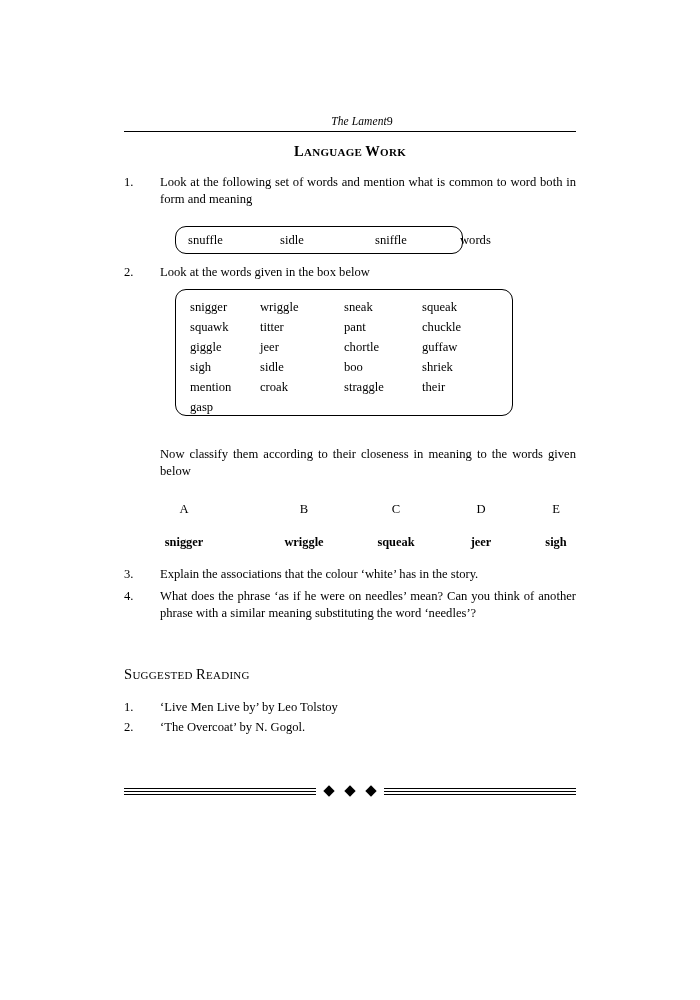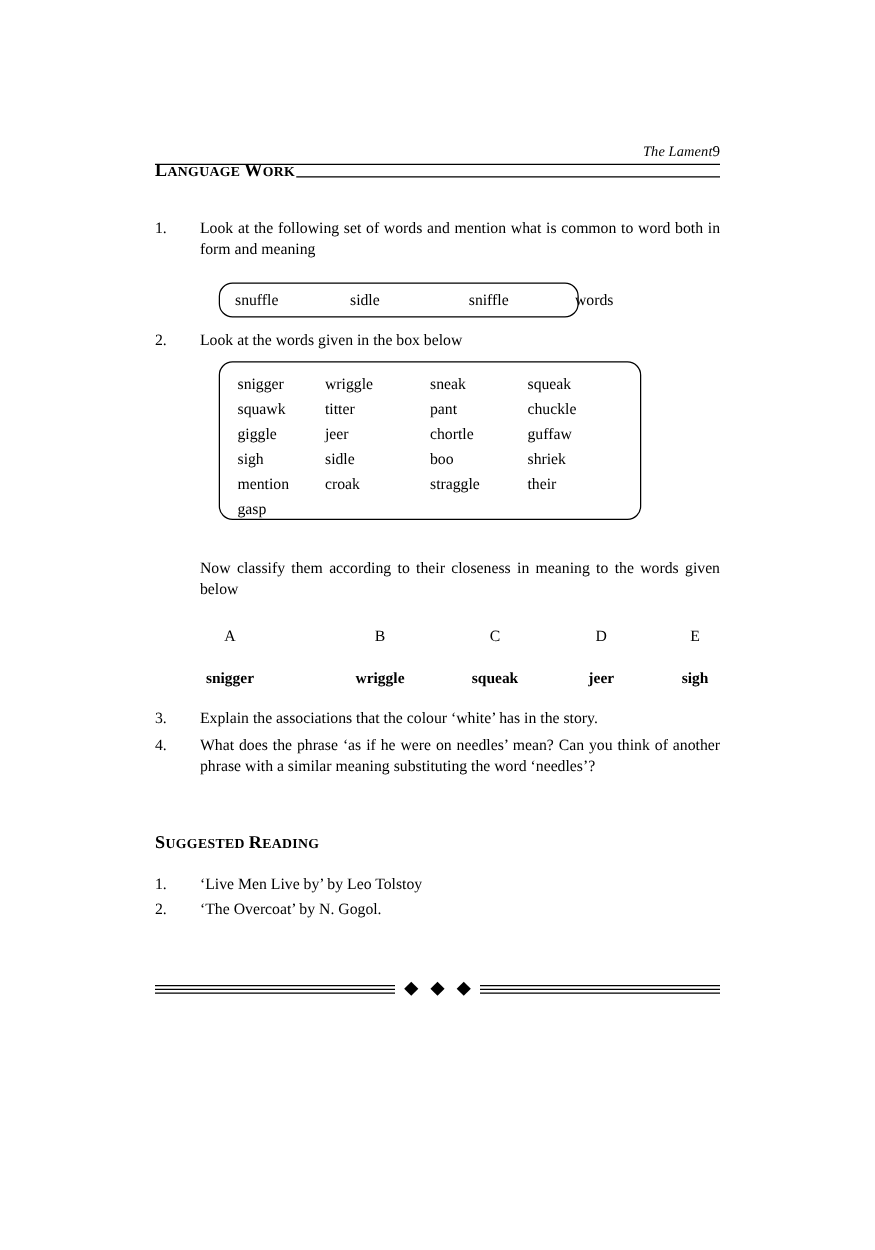--- a/index.html
+++ b/index.html
@@ -26,21 +26,21 @@
   
   .runhead {
     position: absolute;
     left: 124px;
     top: 114px;
     width: 452px;
   }
   .runhead-row {
     display: flex;
     align-items: baseline;
-    justify-content: flex-end;
+    justify-content: center;
     font-size: 11.5px;
     margin-left: 24px;
   }
   .runhead-title {
     font-style: italic;
     letter-spacing: 0.1px;
   }
   .runhead-page {
     font-style: normal;
     font-size: 12px;
@@ -69,26 +69,26 @@
     font-size: 14.5px;
   }
   .section-head .tail {
     flex: 1 1 auto;
     height: 0;
     border-bottom: 1.3px solid #000;
     margin-left: 1px;
     position: relative;
     top: 4px;
   }
-  #language-work-head { top: 129px; }
+  #language-work-head { top: 143px; flex-direction: column; }
 
   .plain-head {
     position: absolute;
     left: 124px;
-    font-weight: bold;
+    font-weight: normal;
     font-size: 11px;
     letter-spacing: 0.3px;
   }
   .plain-head .cap { font-size: 14.5px; }
   #suggested-reading-head { top: 666px; }
 
   
   .qitem {
     position: absolute;
     left: 124px;

